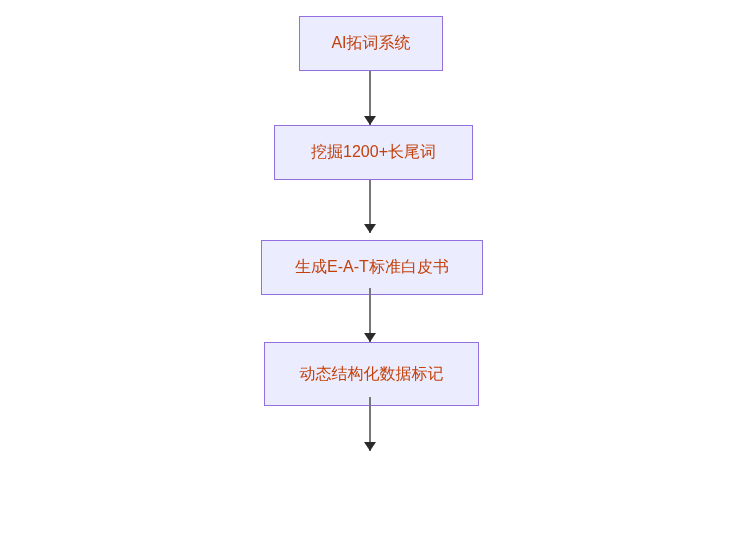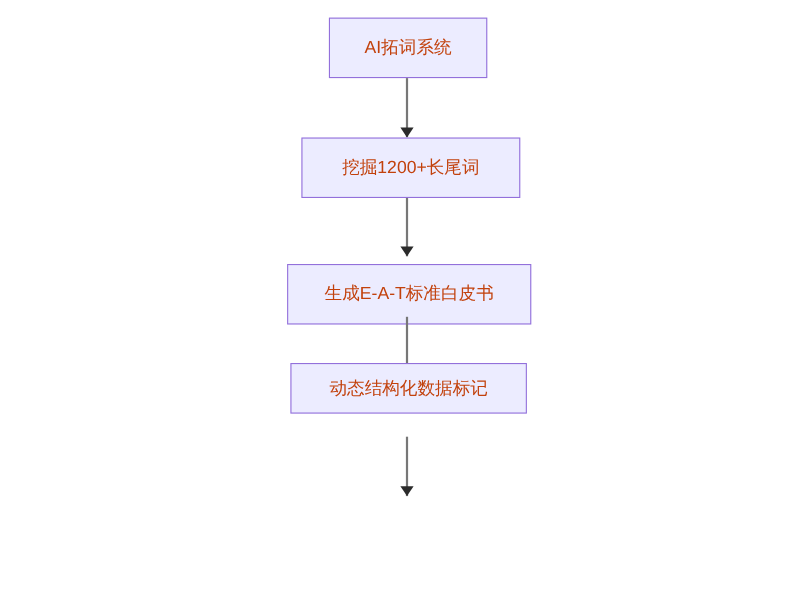--- a/index.html
+++ b/index.html
@@ -24,21 +24,21 @@
     font-size: 16px;
     display: flex;
     align-items: center;
     justify-content: center;
     white-space: nowrap;
     text-align: center;
   }
   .n1 { left: 299px; top: 16px;  width: 144px; height: 55px; }
   .n2 { left: 274px; top: 125px; width: 199px; height: 55px; }
   .n3 { left: 261px; top: 240px; width: 222px; height: 55px; }
-  .n4 { left: 264px; top: 330px; width: 215px; height: 46px; }
+  .n4 { left: 264px; top: 342px; width: 215px; height: 64px; }
   .n5 { left: 253px; top: 451px; width: 236px; height: 55px; }
 
   .edge {
     position: absolute;
     left: 369px;
     width: 2px;
     background: #777777;
   }
   .edge::after {
     content: "";

